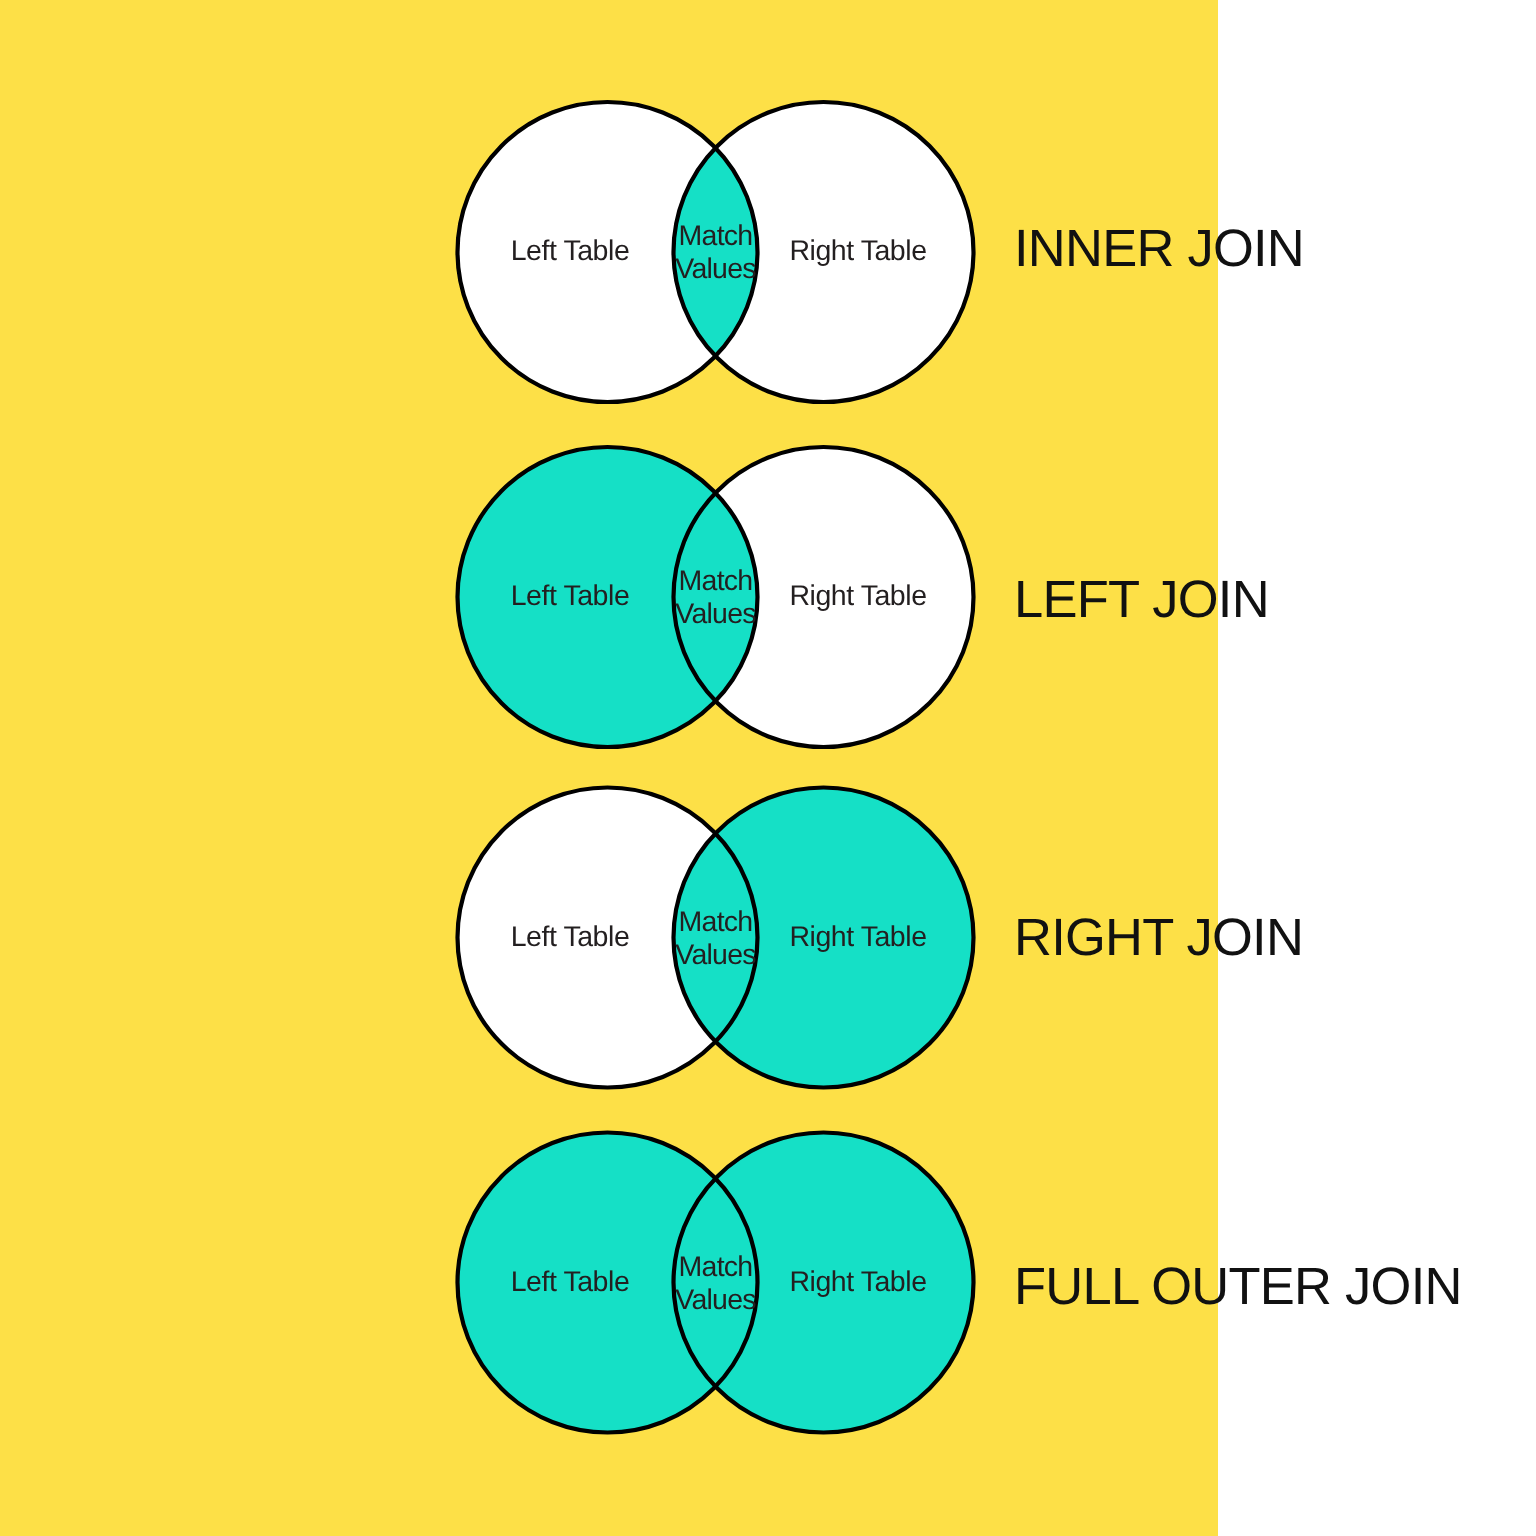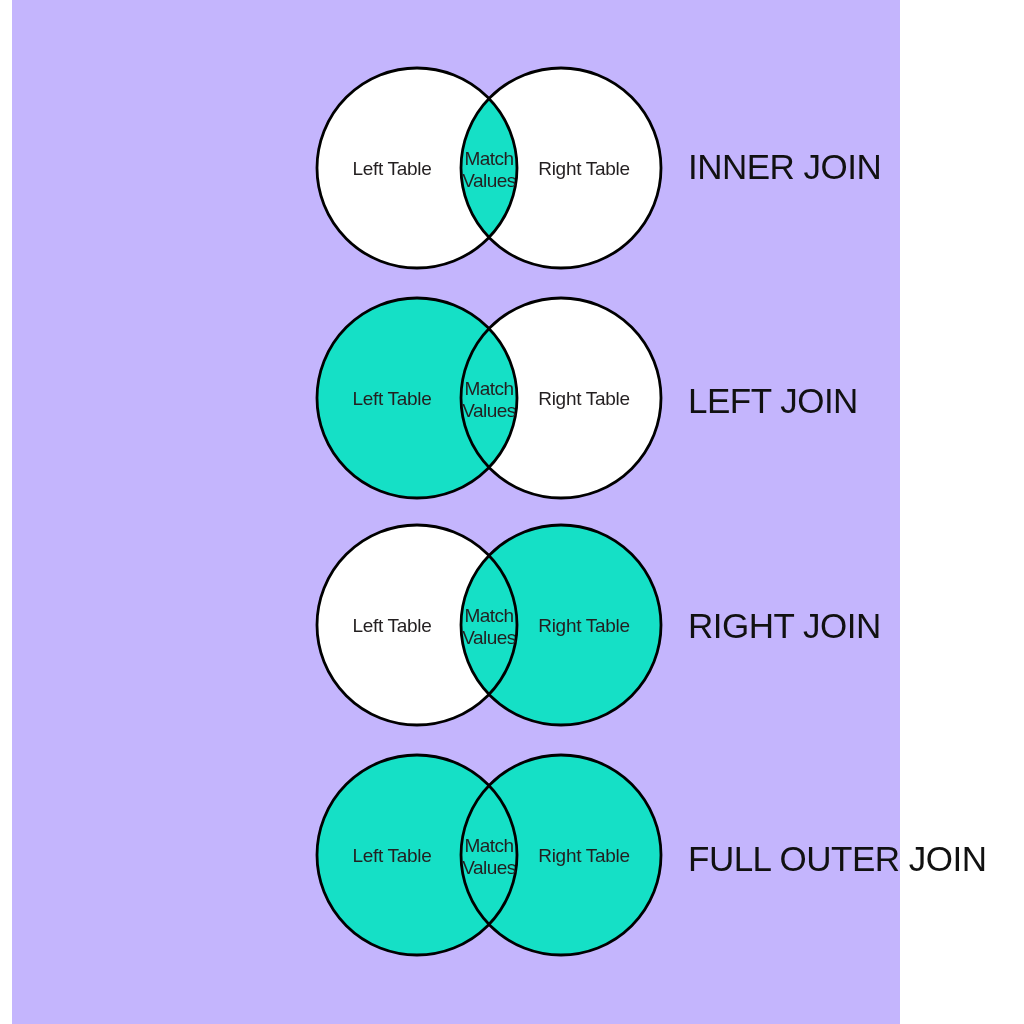--- a/index.html
+++ b/index.html
@@ -6,24 +6,23 @@
     margin: 0;
     padding: 0;
     background: #ffffff;
     width: 1024px;
     height: 1024px;
     overflow: hidden;
     font-family: "Liberation Sans", sans-serif;
   }
   .canvas {
     position: relative;
-    width: 888px;
+    width: 812px;
     height: 1024px;
-    background: #c4b5fd;
-    margin-left: 12px;
+    background: #fde047;
   }
   .row {
     position: absolute;
     left: 0;
     width: 1024px;
     height: 230px;
   }
   .row svg { display: block; }
   .row-1 { top: 53px; }
   .row-2 { top: 283px; }

